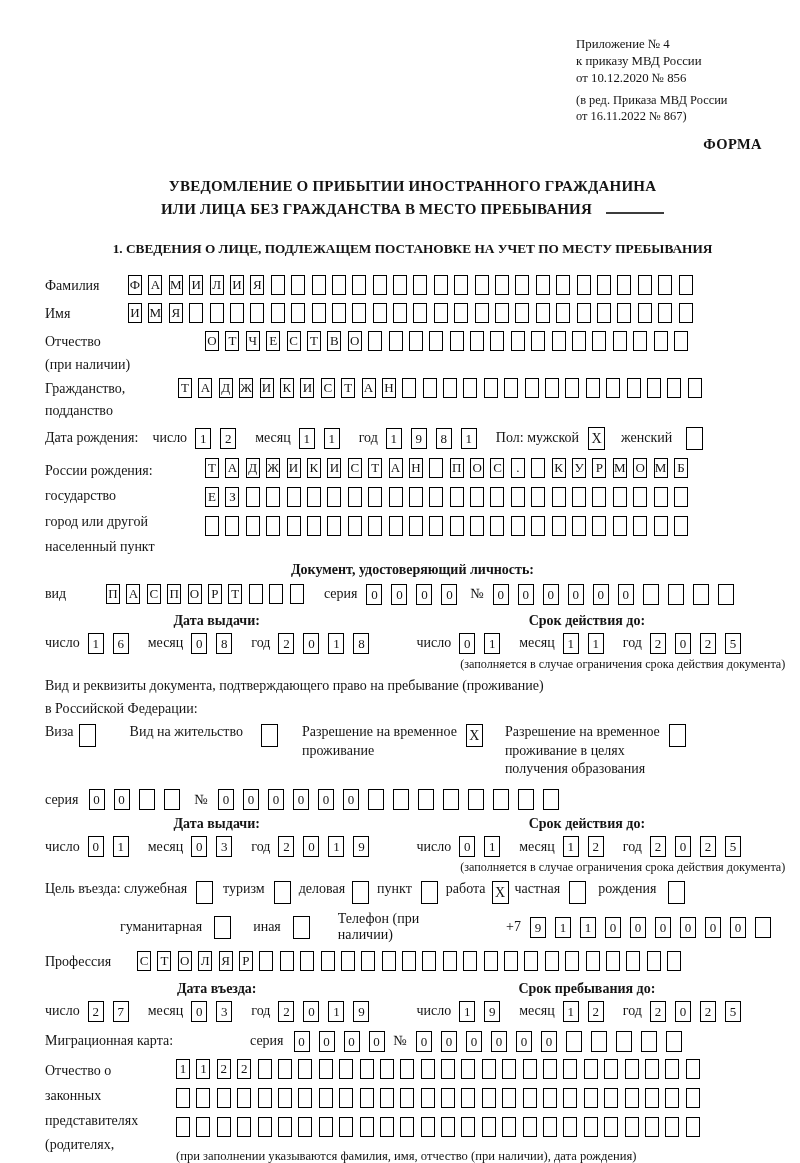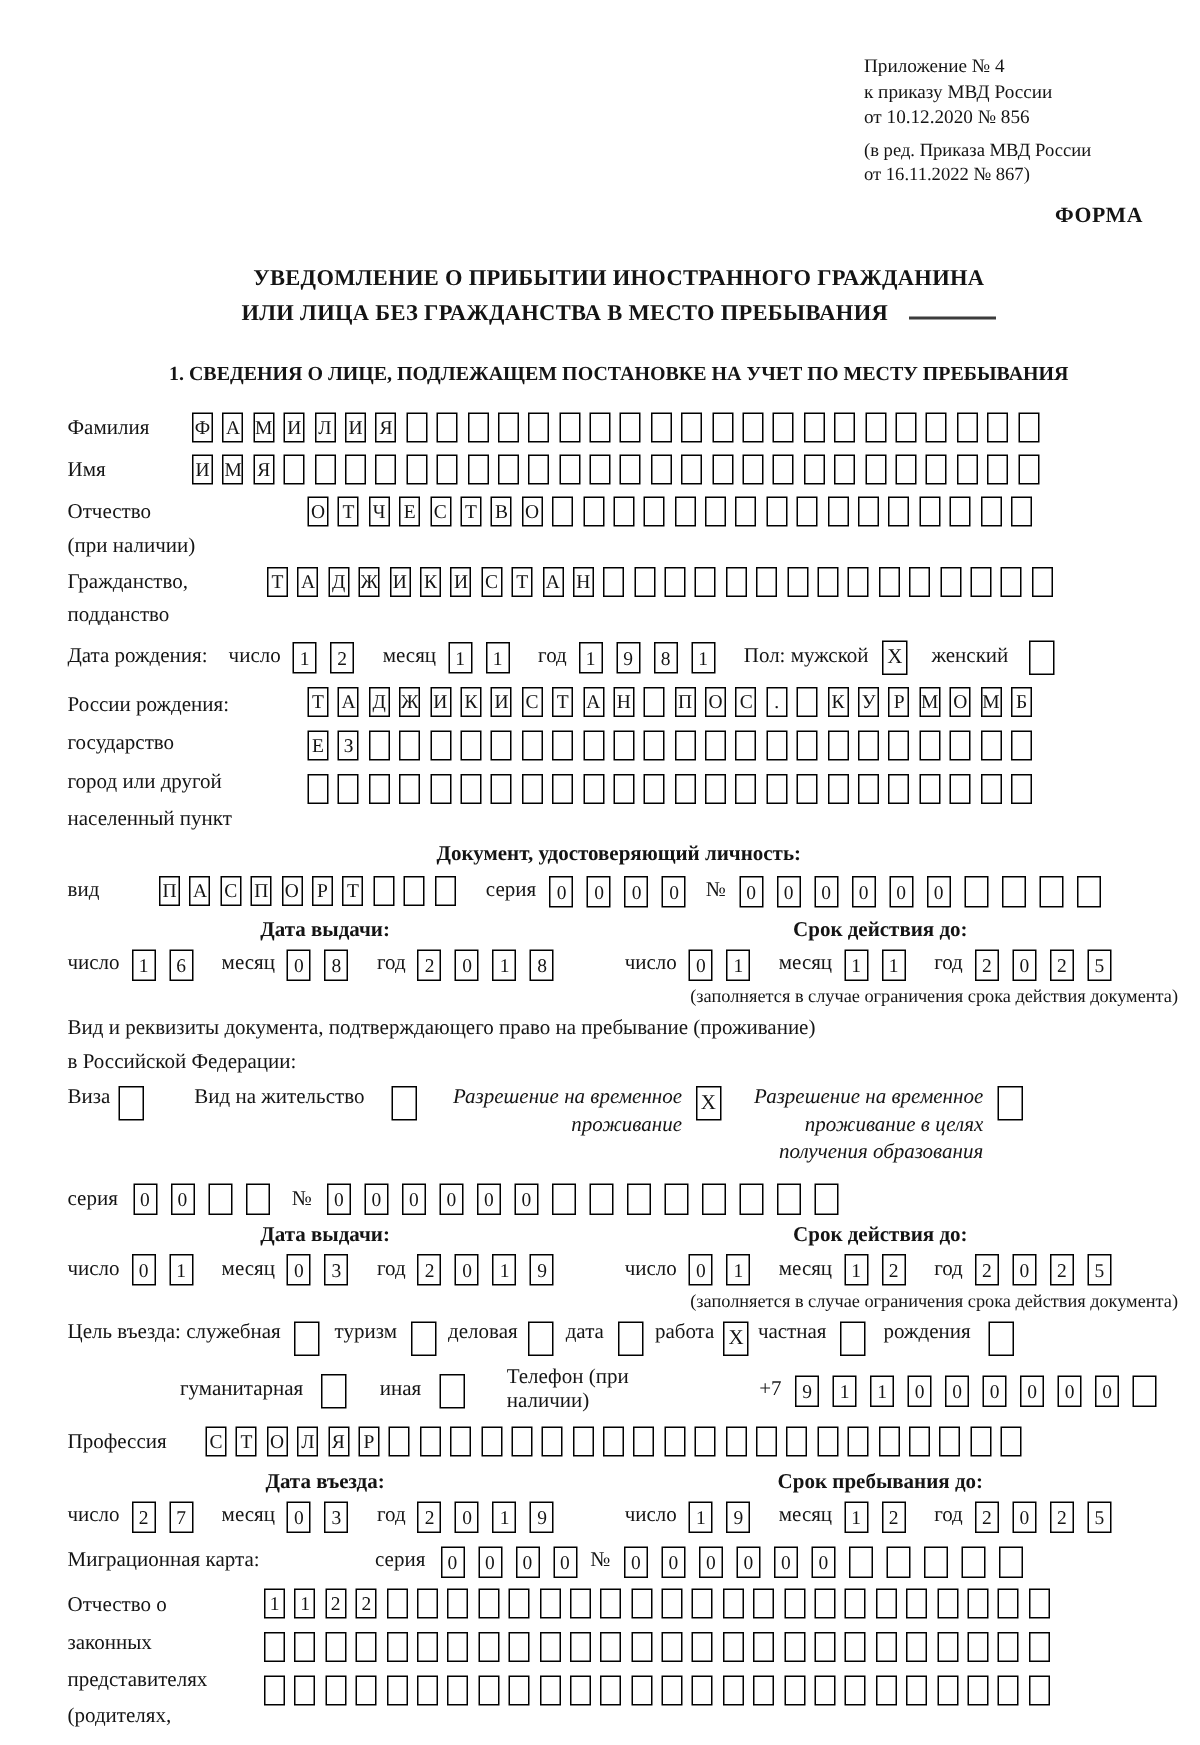--- a/index.html
+++ b/index.html
@@ -30,21 +30,21 @@
   .dg .boxes{margin-right:10px;}
   .twocol{display:flex;align-items:flex-start;}
   .col-l{flex:0 0 46%;}
   .col-r{flex:0 0 54%;}
   .colhead{text-align:center;font-weight:bold;font-size:14px;margin-bottom:4px;}
   .note{font-size:12.2px;}
   .mb5{margin-bottom:5px;} .mb6{margin-bottom:6px;} .mb8{margin-bottom:8px;} .mb9{margin-bottom:9px;} .mt6{margin-top:6px;}
   .opt{display:inline-flex;align-items:flex-start;}
   .opt .optlbl{line-height:1.35;}
   .opt .boxes{margin-left:9px;margin-top:1px;}
-  .center{text-align:right;font-style:italic;}
+  .center{text-align:left;}
   .stack{display:flex;flex-direction:column;}
 </style>
 </head>
 <body>
 
 <div class="page">
 
   <div class="annex">
     <div>Приложение № 4</div>
     <div>к приказу МВД России</div>
@@ -526,21 +526,21 @@
         <span class="box"></span>
       </span>
     <span class="t" style="margin-left:10px">туризм</span>
     <span class="boxes cb" style="margin-left:9px">
         <span class="box"></span>
       </span>
     <span class="t" style="margin-left:8px">деловая</span>
     <span class="boxes cb" style="margin-left:7px">
         <span class="box"></span>
       </span>
-    <span class="t" style="margin-left:8px">дата</span>
+    <span class="t" style="margin-left:8px">пункт</span>
     <span class="boxes cb" style="margin-left:9px">
         <span class="box"></span>
       </span>
     <span class="t" style="margin-left:8px">работа</span>
     <span class="boxes cb" style="margin-left:6px">
         <span class="box">X</span>
       </span>
     <span class="t" style="margin-left:6px">частная</span>
     <span class="boxes cb" style="margin-left:9px">
         <span class="box"></span>
@@ -768,16 +768,17 @@
           <span class="box"></span>
           <span class="box"></span>
           <span class="box"></span>
           <span class="box"></span>
           <span class="box"></span>
           <span class="box"></span>
           <span class="box"></span>
           <span class="box"></span>
           <span class="box"></span>
         </span>
+      <span class="note center" style="margin-top:12px;font-size:12.6px">(при заполнении указываются фамилия, имя, отчество (при наличии), дата рождения)</span>
     </span>
   </div>
 
 </div>
 
 </body></html>

